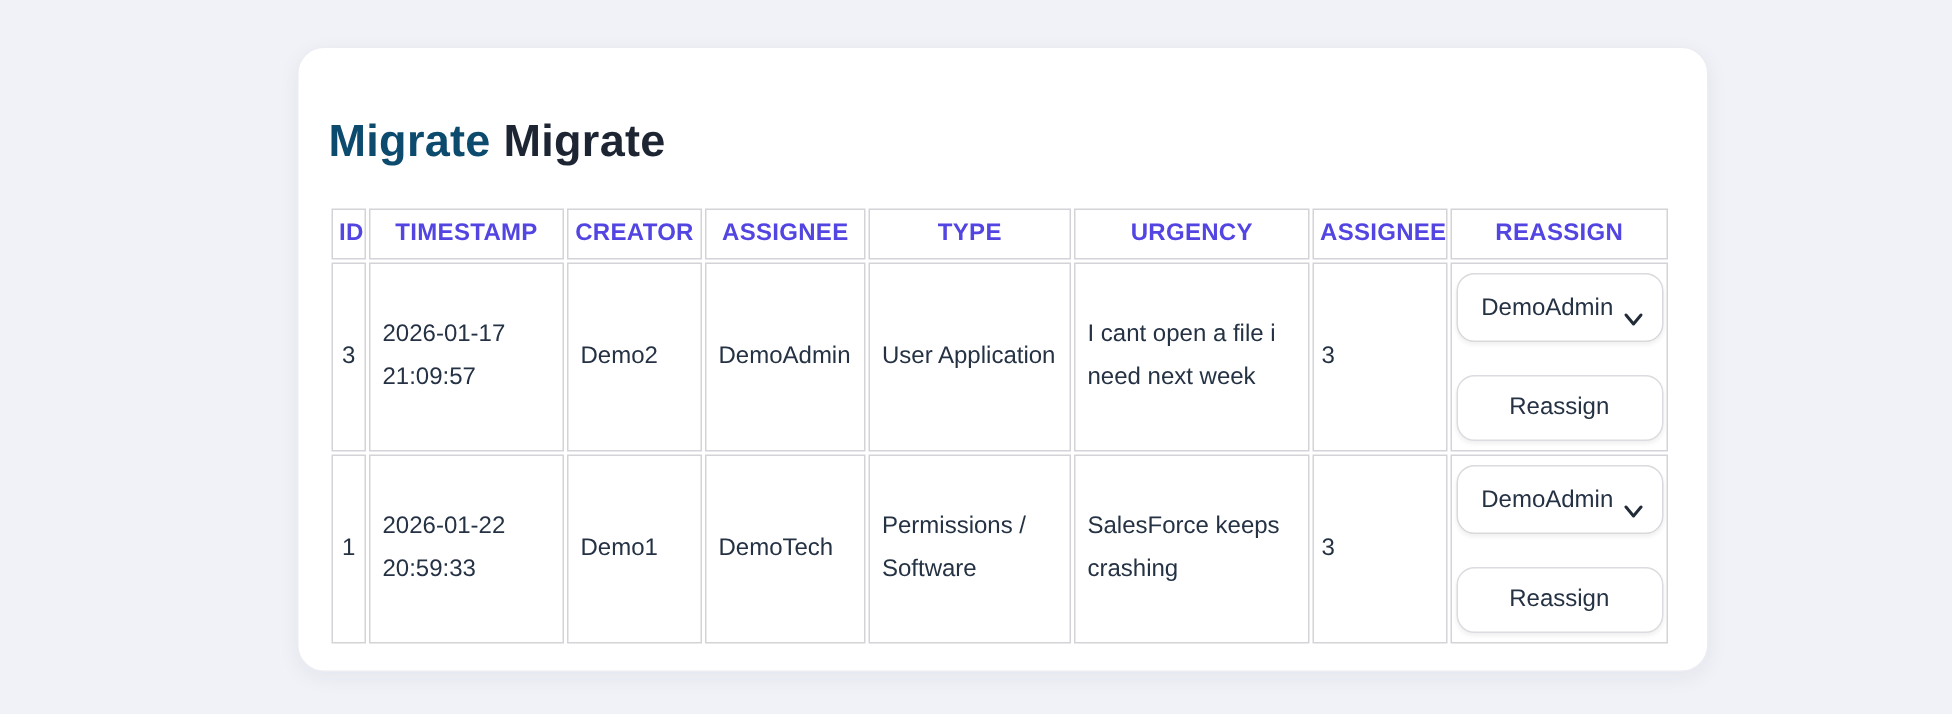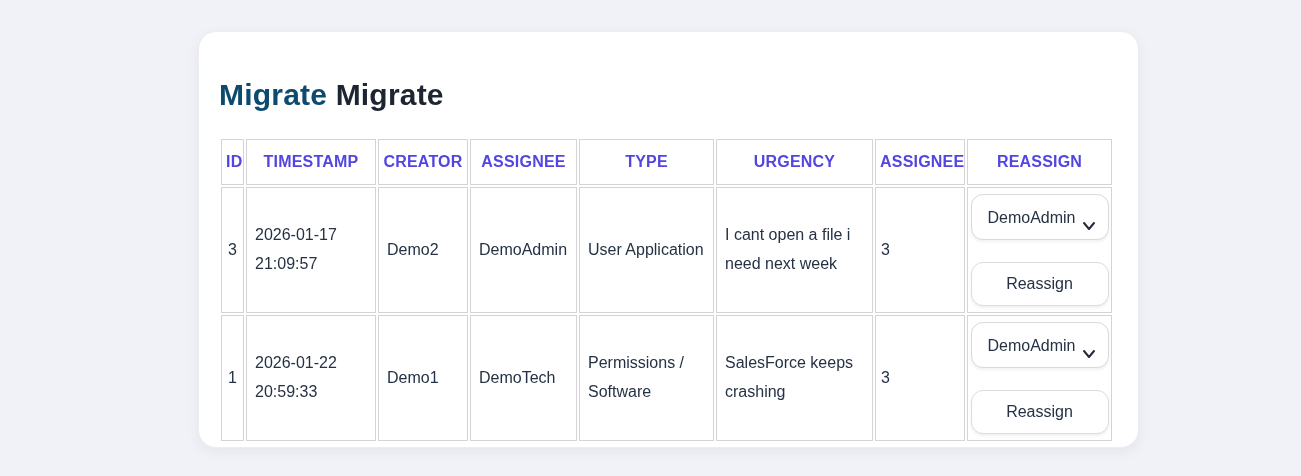--- a/index.html
+++ b/index.html
@@ -39,21 +39,21 @@
     width: 895px;
     border-collapse: separate;
     border-spacing: 2px;
   }
   th, td {
     border: 1px solid #d3d3d8;
     background: #ffffff;
     overflow: hidden;
   }
   th {
-    height: 46px;
+    height: 34px;
     padding: 2px 4px;
     font-size: 16px;
     font-weight: 700;
     color: #5245e1;
     text-align: center;
     vertical-align: middle;
     letter-spacing: 0.2px;
   }
   tbody tr { height: 124px; }
   td {

